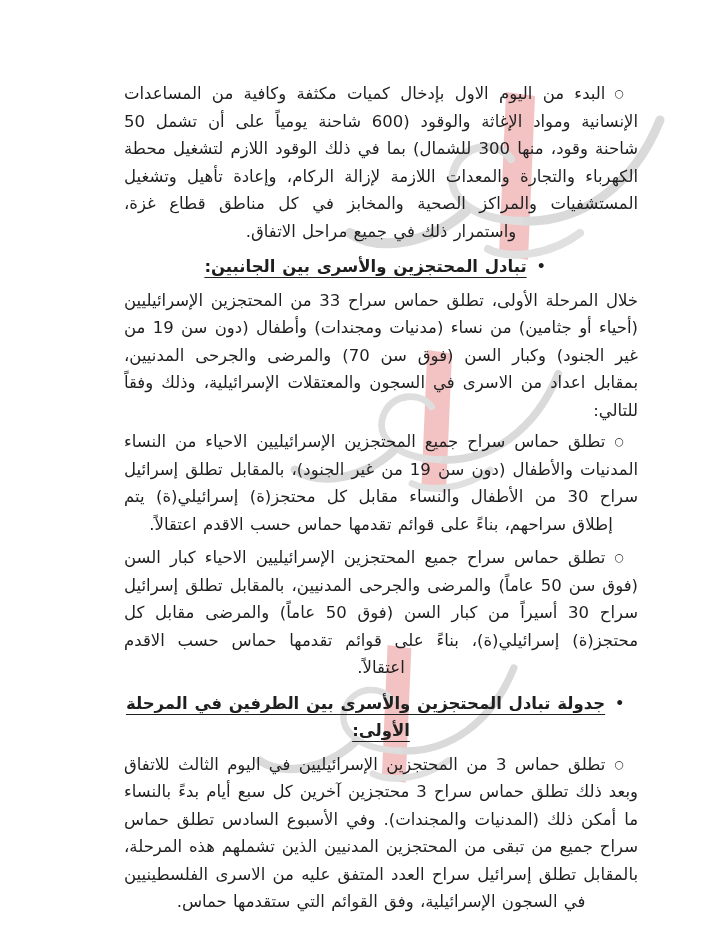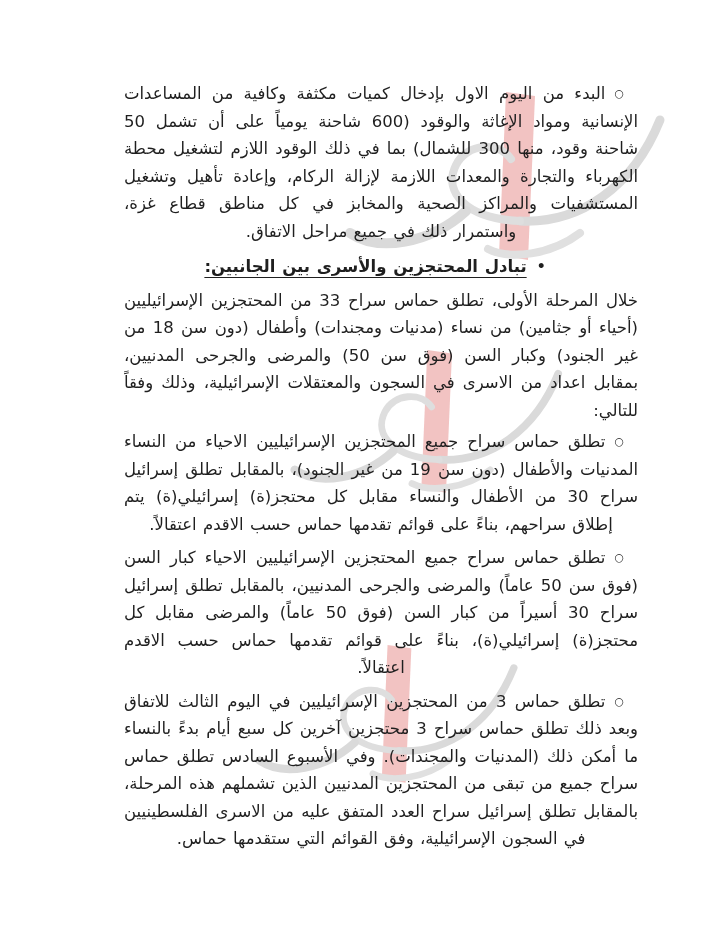--- a/index.html
+++ b/index.html
@@ -80,24 +80,25 @@
     <use href="#wm-logo" transform="translate(293,350) scale(0.85)"></use>
     <use href="#wm-logo" transform="translate(258,645) scale(0.82)"></use>
   </svg>
 
   <div class="content">
 
     <div class="li2"><span class="b2">○</span><span>البدء من اليوم الاول بإدخال كميات مكثفة وكافية من المساعدات الإنسانية ومواد الإغاثة والوقود (600 شاحنة يومياً على أن تشمل 50 شاحنة وقود، منها 300 للشمال) بما في ذلك الوقود اللازم لتشغيل محطة الكهرباء والتجارة والمعدات اللازمة لإزالة الركام، وإعادة تأهيل وتشغيل المستشفيات والمراكز الصحية والمخابز في كل مناطق قطاع غزة، واستمرار ذلك في جميع مراحل الاتفاق.</span></div>
 
     <div class="heading"><span class="b1">•</span><span class="ht">تبادل المحتجزين والأسرى بين الجانبين:</span></div>
 
-    <div class="para"><span>خلال المرحلة الأولى، تطلق حماس سراح 33 من المحتجزين الإسرائيليين (أحياء أو جثامين) من نساء (مدنيات ومجندات) وأطفال (دون سن 18 من غير الجنود) وكبار السن (فوق سن 50) والمرضى والجرحى المدنيين، بمقابل اعداد من الاسرى في السجون والمعتقلات الإسرائيلية، وذلك وفقاً للتالي:</span></div>
+    <div class="para"><span>خلال المرحلة الأولى، تطلق حماس سراح 33 من المحتجزين الإسرائيليين (أحياء أو جثامين) من نساء (مدنيات ومجندات) وأطفال (دون سن 19 من غير الجنود) وكبار السن (فوق سن 70) والمرضى والجرحى المدنيين، بمقابل اعداد من الاسرى في السجون والمعتقلات الإسرائيلية، وذلك وفقاً للتالي:</span></div>
 
     <div class="li2"><span class="b2">○</span><span>تطلق حماس سراح جميع المحتجزين الإسرائيليين الاحياء من النساء المدنيات والأطفال (دون سن 19 من غير الجنود)، بالمقابل تطلق إسرائيل سراح 30 من الأطفال والنساء مقابل كل محتجز(ة) إسرائيلي(ة) يتم إطلاق سراحهم، بناءً على قوائم تقدمها حماس حسب الاقدم اعتقالاً.</span></div>
 
     <div class="li2"><span class="b2">○</span><span>تطلق حماس سراح جميع المحتجزين الإسرائيليين الاحياء كبار السن (فوق سن 50 عاماً) والمرضى والجرحى المدنيين، بالمقابل تطلق إسرائيل سراح 30 أسيراً من كبار السن (فوق 50 عاماً) والمرضى مقابل كل محتجز(ة) إسرائيلي(ة)، بناءً على قوائم تقدمها حماس حسب الاقدم اعتقالاً.</span></div>
 
 
+    <div class="heading"><span class="b1">•</span><span class="ht">جدولة تبادل المحتجزين والأسرى بين الطرفين في المرحلة الأولى:</span></div>
 
     <div class="li2"><span class="b2">○</span><span>تطلق حماس 3 من المحتجزين الإسرائيليين في اليوم الثالث للاتفاق وبعد ذلك تطلق حماس سراح 3 محتجزين آخرين كل سبع أيام بدءً بالنساء ما أمكن ذلك (المدنيات والمجندات). وفي الأسبوع السادس تطلق حماس سراح جميع من تبقى من المحتجزين المدنيين الذين تشملهم هذه المرحلة، بالمقابل تطلق إسرائيل سراح العدد المتفق عليه من الاسرى الفلسطينيين في السجون الإسرائيلية، وفق القوائم التي ستقدمها حماس.</span></div>
 
   </div>
 </div>
 
 </body></html>

